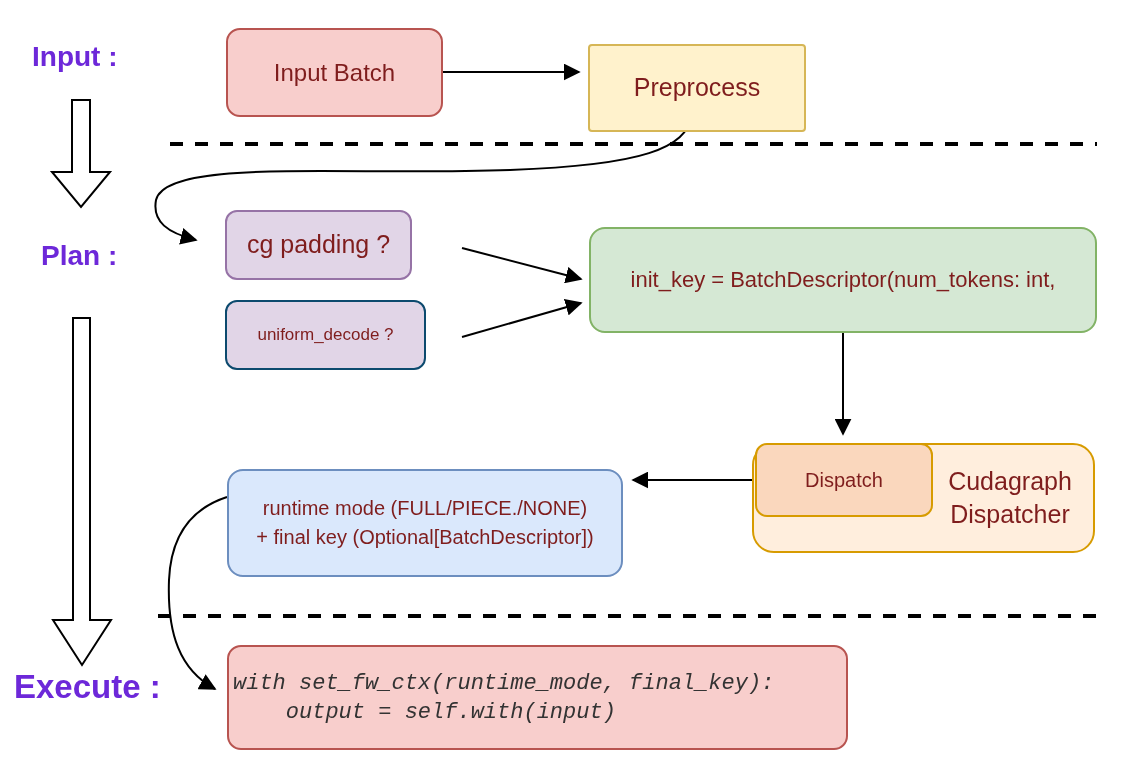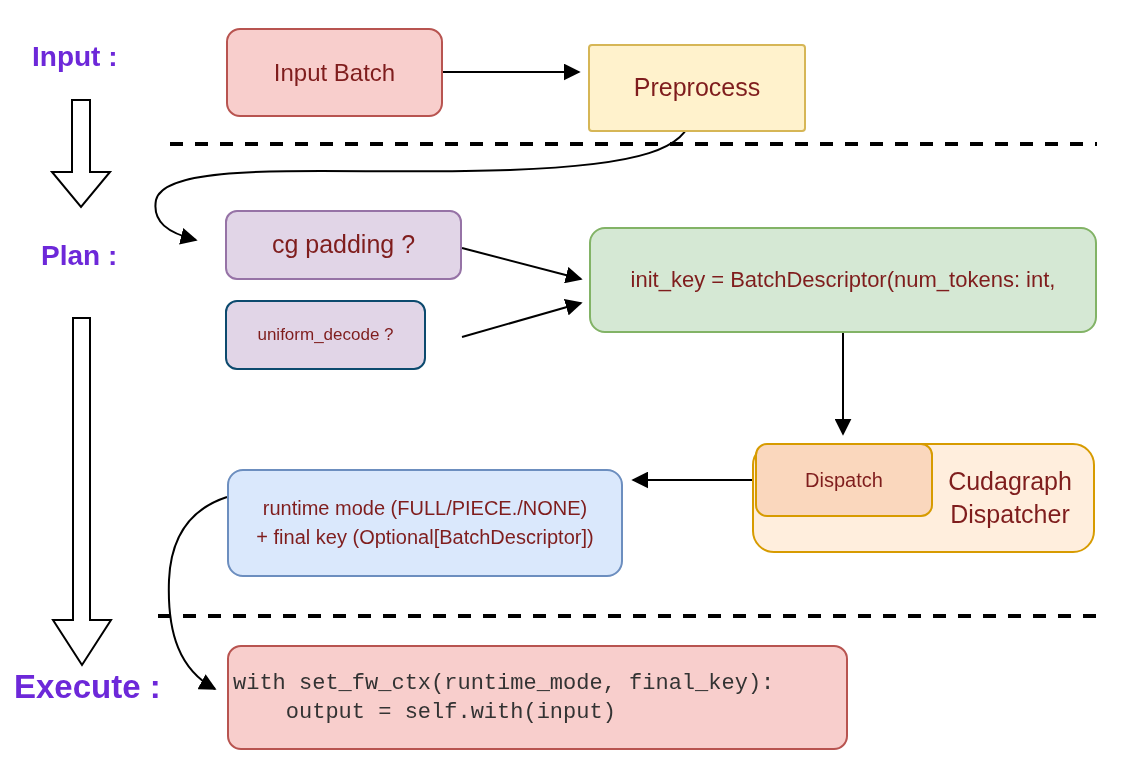--- a/index.html
+++ b/index.html
@@ -35,21 +35,21 @@
     left:226px;top:28px;width:217px;height:89px;
     background:#f8cecc;border:2px solid #b85450;border-radius:14px;
     font-size:24px;
   }
   #node-preprocess{
     left:588px;top:44px;width:218px;height:88px;
     background:#fff2cc;border:2px solid #d6b656;border-radius:4px;
     font-size:25px;
   }
   #node-cg-padding{
-    left:225px;top:210px;width:237px;height:70px;
+    left:225px;top:210px;width:187px;height:70px;
     background:#e1d5e7;border:2px solid #9673a6;border-radius:12px;
     font-size:25px;
   }
   #node-uniform-decode{
     left:225px;top:300px;width:201px;height:70px;
     background:#e1d5e7;border:2px solid #0c4a6e;border-radius:12px;
     font-size:17px;
   }
   #node-init-key{
     left:589px;top:227px;width:508px;height:106px;
@@ -77,20 +77,21 @@
   }
   #node-execute-code{
     left:227px;top:645px;width:621px;height:105px;
     background:#f8cecc;border:2px solid #b85450;border-radius:14px;
     align-items:flex-start;
     padding-left:4px;
     font-family:"Liberation Mono","DejaVu Sans Mono",monospace;
     font-size:22px;line-height:29px;
     color:#333333;
     text-align:left;
+    font-style:italic;
   }
   .code-line{white-space:pre;}
   svg#wires{
     position:absolute;left:0;top:0;
     pointer-events:none;
   }
   .wire{fill:none;stroke:#000000;stroke-width:2;}
   .dashed-sep{stroke:#000000;stroke-width:4;stroke-dasharray:13 12;}
   .block-arrow{fill:#ffffff;stroke:#000000;stroke-width:2;stroke-linejoin:miter;}
 </style>

